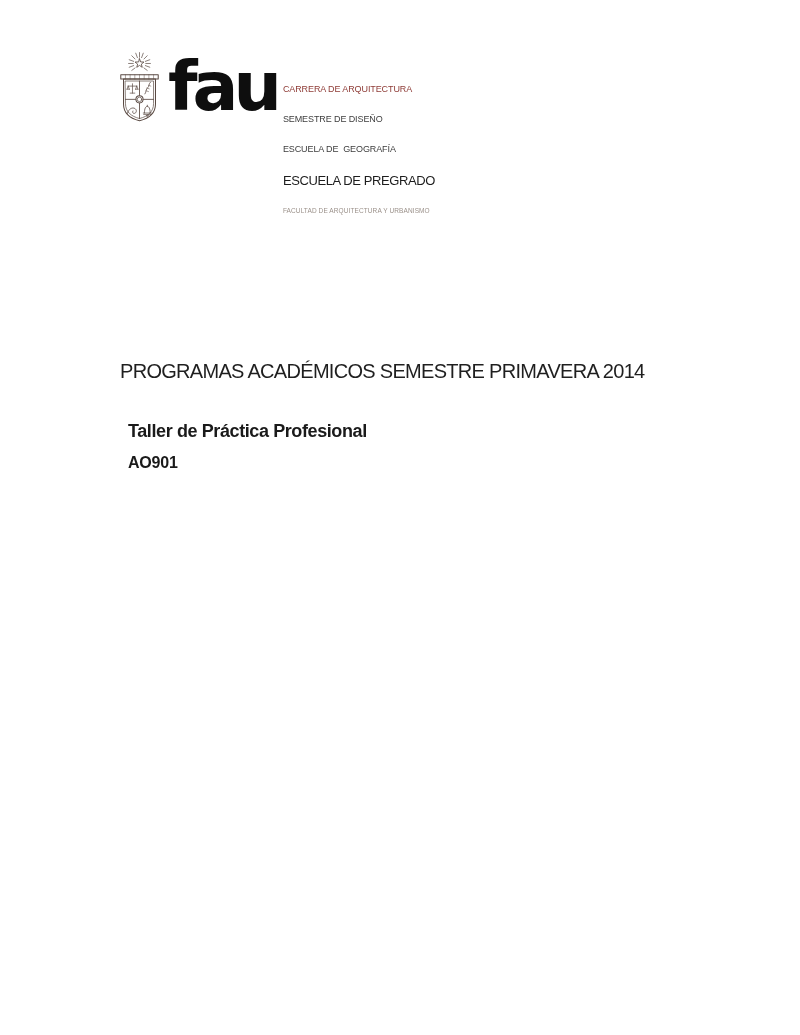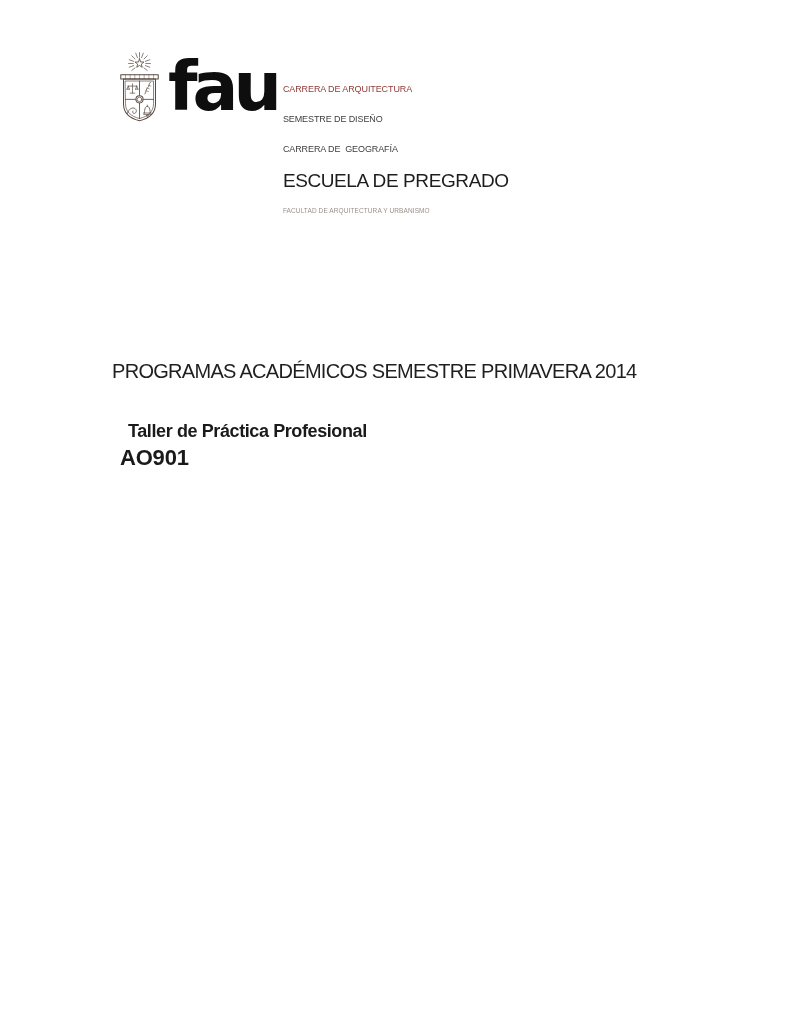--- a/index.html
+++ b/index.html
@@ -27,46 +27,46 @@
     margin:3px 6px 0 5px;
   }
   .logo-lines{margin-top:15px;}
   .logo-lines > div{white-space:pre;margin-top:19px;}
   .logo-line-small{
     font-size:9px;line-height:10.8px;letter-spacing:-0.1px;
     color:#3d3d3d;
   }
   .logo-line-red{color:#8e3b36;}
   .logo-line-pregrado{
-    font-size:19px;line-height:15px;letter-spacing:-0.4px;
+    font-size:13px;line-height:15px;letter-spacing:-0.4px;
     color:#1d1d1d;margin-top:1px;
   }
   .logo-line-faculty{
     font-size:6.5px;line-height:8px;letter-spacing:0.1px;
     color:#9a9089;
   }
 
   
   .doc-title{
-    position:absolute;left:112px;top:361px;
+    position:absolute;left:120px;top:361px;
     font-size:20px;line-height:1;font-weight:normal;
     letter-spacing:-0.7px;
     color:#1f1f1f;margin:0;
   }
   .course-name{
     position:absolute;left:112px;top:406px;
     font-size:18px;line-height:1;font-weight:bold;
     letter-spacing:-0.4px;
     color:#1a1a1a;margin:16px;
   }
   .course-code{
     position:absolute;left:112px;top:439px;
-    font-size:22px;line-height:1;font-weight:bold;
+    font-size:16px;line-height:1;font-weight:bold;
     letter-spacing:-0.2px;
-    color:#1a1a1a;margin:8px;
+    color:#1a1a1a;margin:16px;
   }
 </style>
 </head>
 <body>
 
 <div class="page">
 
   <header class="logo-block">
 
     <svg class="crest" viewBox="0 0 60 100" xmlns="http://www.w3.org/2000/svg">
@@ -98,21 +98,21 @@
         <path stroke-width="0.9" d="M34.8 79.5H45.2M35.3 81.3H44.7"></path>
         <circle cx="40" cy="83" r="1.1" stroke-width="0.8"></circle>
       </g>
     </svg>
 
     <div class="wordmark">fau</div>
 
     <div class="logo-lines">
       <div class="logo-line-small logo-line-red">CARRERA DE ARQUITECTURA</div>
       <div class="logo-line-small">SEMESTRE DE DISEÑO</div>
-      <div class="logo-line-small">CARRERA DE  GEOGRAFÍA</div>
+      <div class="logo-line-small">ESCUELA DE  GEOGRAFÍA</div>
       <div class="logo-line-pregrado">ESCUELA DE PREGRADO</div>
       <div class="logo-line-faculty">FACULTAD DE ARQUITECTURA Y URBANISMO</div>
     </div>
 
   </header>
 
   <main>
     <h1 class="doc-title">PROGRAMAS ACADÉMICOS SEMESTRE PRIMAVERA 2014</h1>
     <h2 class="course-name">Taller de Práctica Profesional</h2>
     <h2 class="course-code">AO901</h2>

